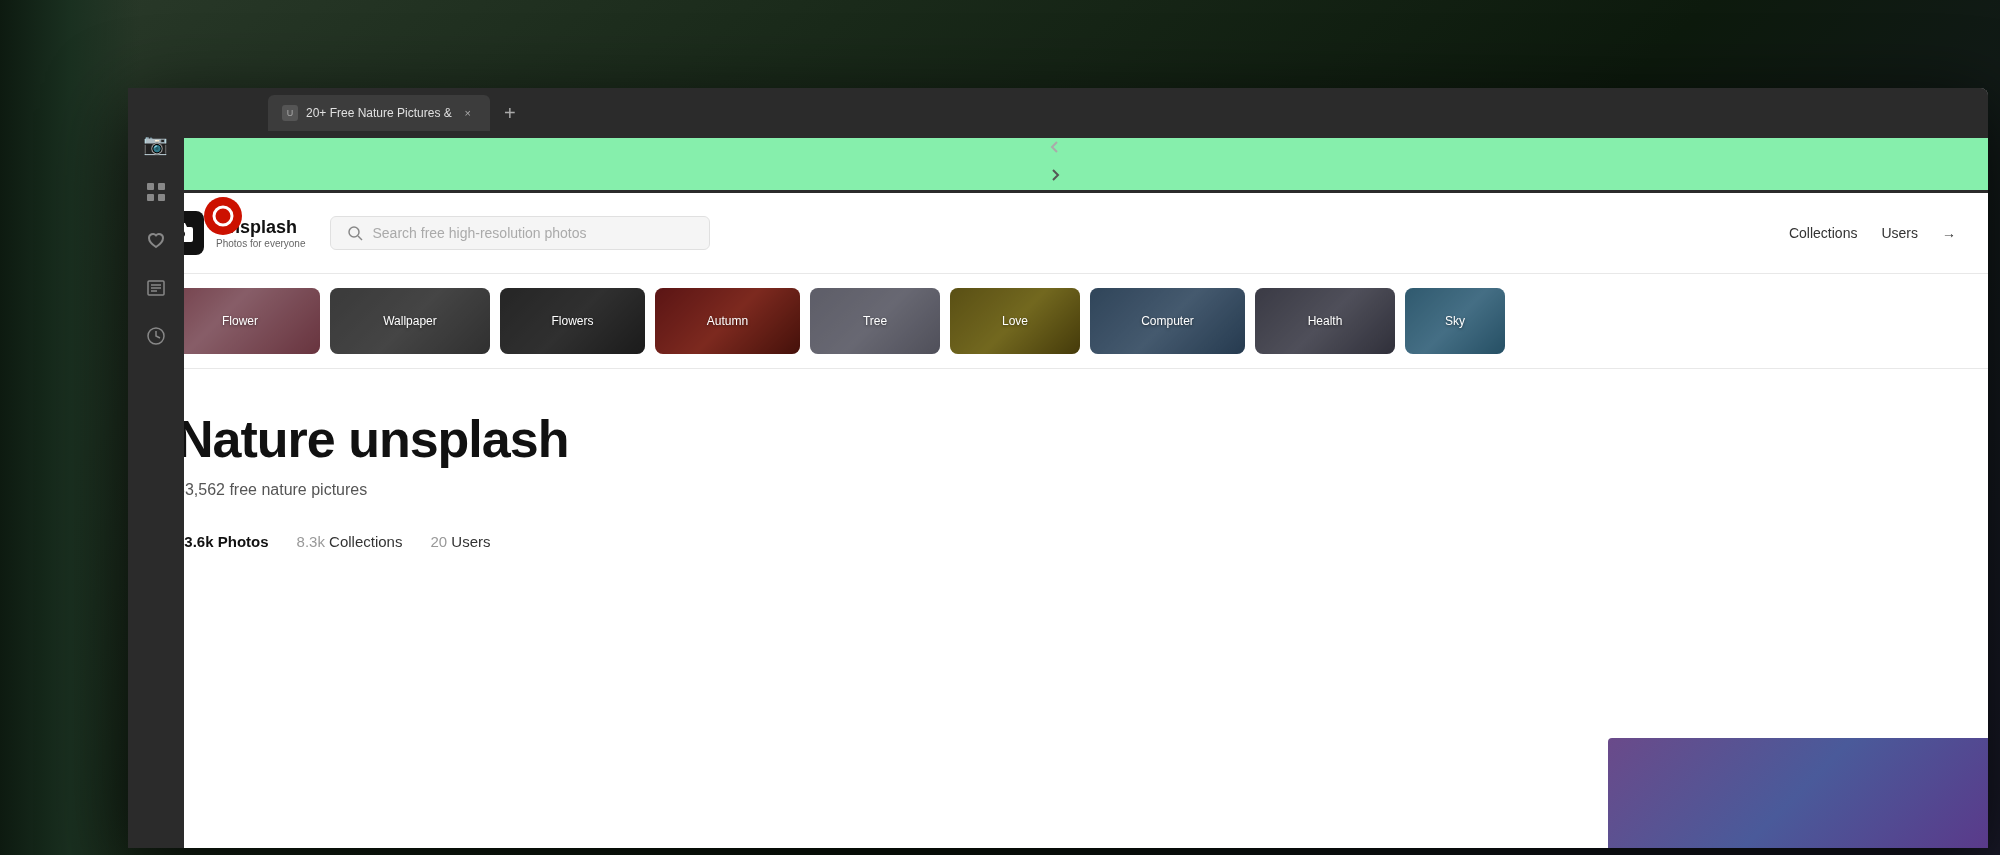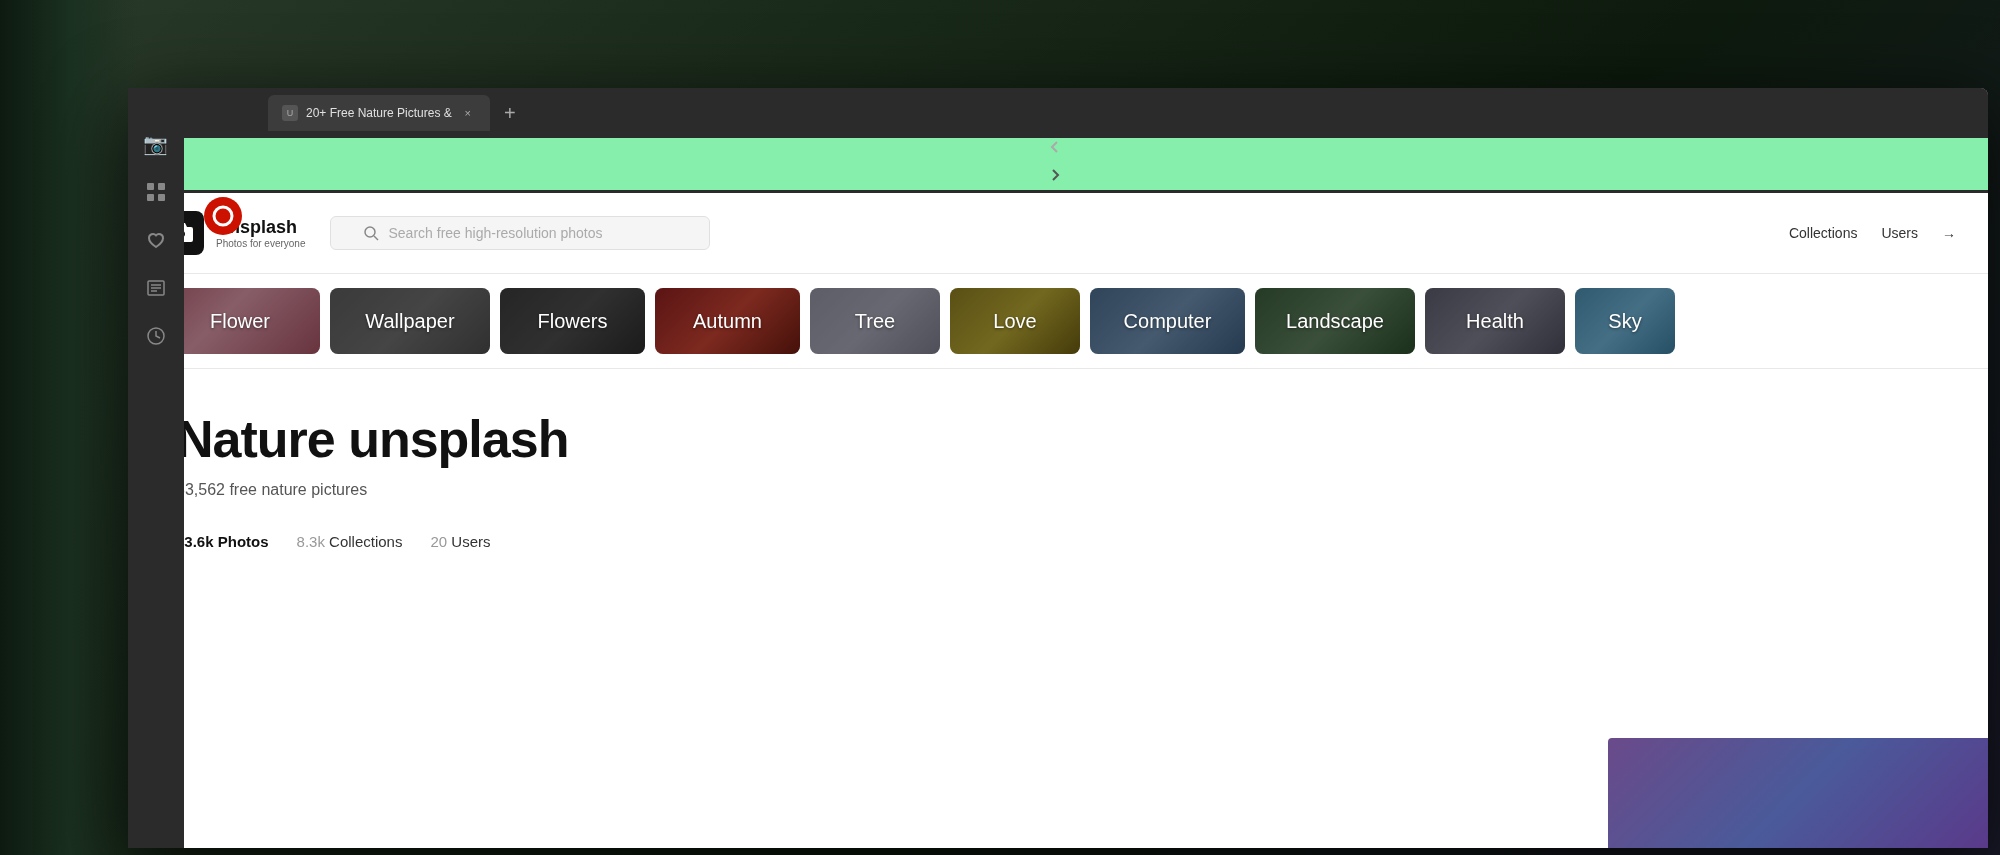--- a/index.html
+++ b/index.html
@@ -261,21 +261,21 @@
       font-size: 10px;
       color: #666;
     }
 
     .unsplash-search-bar {
       display: flex;
       align-items: flex-end;
       background: #f5f5f5;
       border: 1px solid #e0e0e0;
       border-radius: 6px;
-      padding: 8px 32px;
+      padding: 8px 16px;
       gap: 10px;
       width: 380px;
     }
 
     .search-placeholder {
       color: #aaa;
       font-size: 14px;
     }
 
     .header-nav {
@@ -325,21 +325,21 @@
     .tag-pill-overlay {
       position: absolute;
       inset: 0;
       background: rgba(0,0,0,0.35);
     }
 
     .tag-pill-label {
       position: relative;
       z-index: 2;
       color: white;
-      font-size: 20px;
+      font-size: 12px;
       font-weight: 500;
       text-shadow: 0 1px 3px rgba(0,0,0,0.5);
       padding: 0 16px;
     }
 
     
     .tag-flower { background: linear-gradient(135deg, #c06060 0%, #d4879c 50%, #a84060 100%); }
 
     
     .main-content {
@@ -543,25 +543,20 @@
       <div class="tag-pill" style="min-width:130px;">
         <div class="tag-pill-bg" style="background: linear-gradient(135deg, #8a7a20 0%, #b0a030 50%, #6a5a10 100%);"></div>
         <div class="tag-pill-overlay"></div>
         <span class="tag-pill-label">Love</span>
       </div>
       <div class="tag-pill" style="min-width:155px;">
         <div class="tag-pill-bg" style="background: linear-gradient(135deg, #4a6a8a 0%, #6a8aaa 50%, #3a5a7a 100%);"></div>
         <div class="tag-pill-overlay"></div>
         <span class="tag-pill-label">Computer</span>
       </div>
-      <div class="tag-pill" style="min-width:160px;">
-        <div class="tag-pill-bg" style="background: linear-gradient(135deg, #3a5a3a 0%, #5a7a5a 50%, #2a4a2a 100%);"></div>
-        <div class="tag-pill-overlay"></div>
-        <span class="tag-pill-label">Landscape</span>
-      </div>
       <div class="tag-pill" style="min-width:140px;">
         <div class="tag-pill-bg" style="background: linear-gradient(135deg, #5a5a6a 0%, #7a7a8a 50%, #4a4a5a 100%);"></div>
         <div class="tag-pill-overlay"></div>
         <span class="tag-pill-label">Health</span>
       </div>
       <div class="tag-pill" style="min-width:100px;">
         <div class="tag-pill-bg" style="background: linear-gradient(135deg, #4a8aaa 0%, #6aaacc 50%, #3a7a9a 100%);"></div>
         <div class="tag-pill-overlay"></div>
         <span class="tag-pill-label">Sky</span>
       </div>

